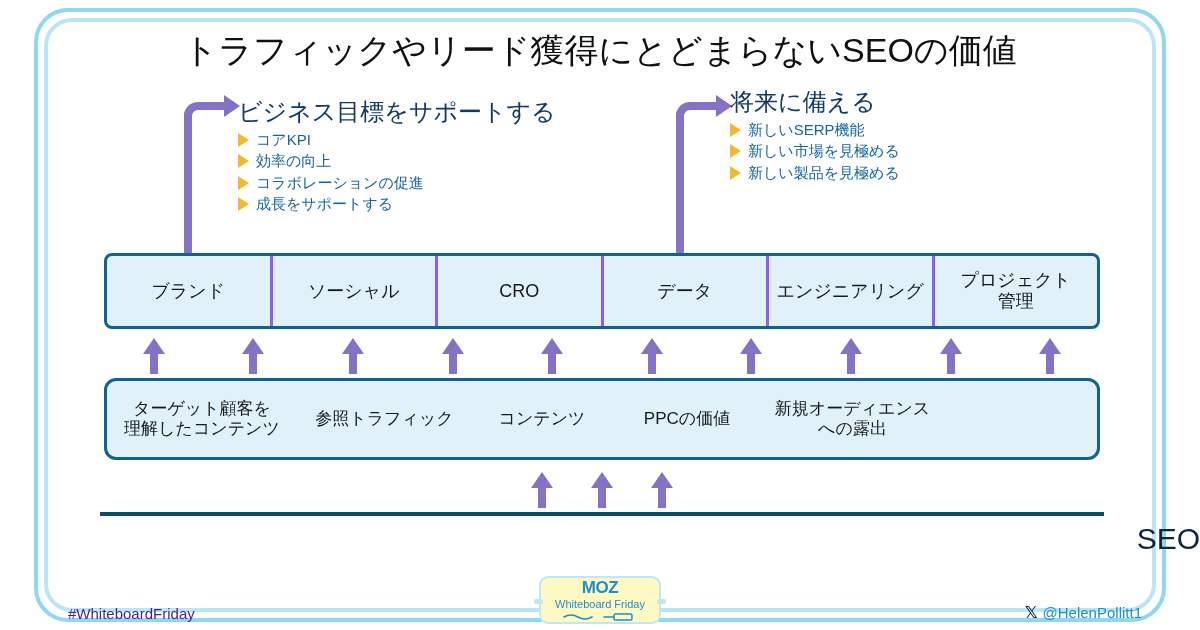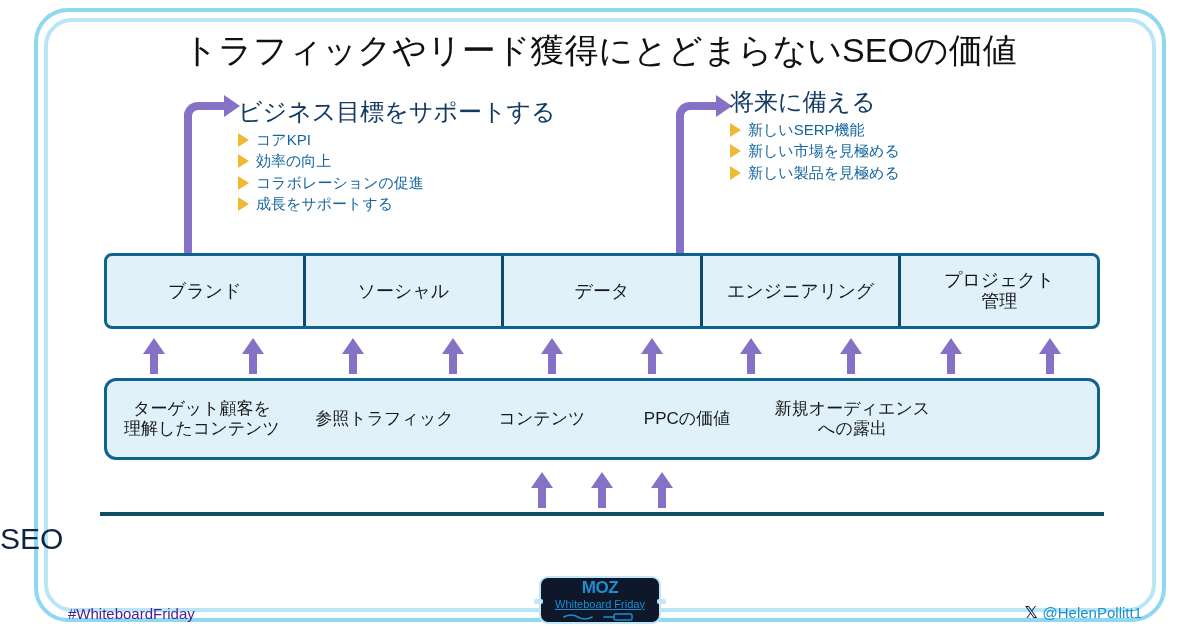--- a/index.html
+++ b/index.html
@@ -51,21 +51,21 @@
     border-top:11px solid transparent;border-bottom:11px solid transparent;
   }
   
   #top-row{
     position:absolute;left:104px;top:253px;width:996px;height:76px;
     border:3px solid #10628f;border-radius:8px;background:#e1f1fa;
     display:flex;box-sizing:border-box;overflow:hidden;
   }
   #top-row .cell{
     flex:1 1 0;display:flex;align-items:center;justify-content:center;
-    border-right:3px solid #0c4a6e;font-size:18px;color:#16181a;text-align:center;
+    border-right:3px solid #8b5cf6;font-size:18px;color:#16181a;text-align:center;
     line-height:1.15;padding:0 4px;box-sizing:border-box;
   }
   #top-row .cell:last-child{border-right:none;}
   
   #arrow-strip{position:absolute;left:104px;top:336px;width:996px;height:38px;}
   .up-arrow{position:absolute;bottom:0;width:22px;height:36px;}
   .up-arrow .shaft{
     position:absolute;left:7px;bottom:0;width:8px;height:22px;background:#8571c6;
   }
   .up-arrow .head{
@@ -80,38 +80,38 @@
     display:flex;align-items:center;box-sizing:border-box;
   }
   #bottom-row .cell{
     display:flex;align-items:center;justify-content:center;text-align:center;
     font-size:17px;color:#16181a;line-height:1.2;box-sizing:border-box;padding:0 4px;
   }
   
   #seo-arrows{position:absolute;left:104px;top:470px;width:996px;height:38px;}
   #seo-line{position:absolute;left:100px;top:512px;width:1004px;height:4px;background:#0e4f63;}
   #seo-label{
-    position:absolute;left:0;top:522px;width:1200px;text-align:left;
+    position:absolute;left:0;top:522px;width:1200px;text-align:right;
     font-size:30px;color:#0f2344;
   }
   
   #hashtag{position:absolute;left:68px;top:605px;font-size:15px;color:#4c1d95;}
   #handle{
     position:absolute;right:58px;top:604px;font-size:15px;color:#1b8fd0;
     display:flex;align-items:center;gap:5px;
   }
   #handle .xmark{font-size:16px;color:#0f2344;font-weight:bold;line-height:1;}
   #moz-badge{
     position:absolute;left:539px;top:576px;width:122px;height:48px;
-    background:#0f172a;border:2px solid #bfe7f6;border-radius:9px;
+    background:#fef9c3;border:2px solid #bfe7f6;border-radius:9px;
     display:flex;flex-direction:column;align-items:center;justify-content:center;
     box-sizing:border-box;
   }
   #moz-badge .moz{font-size:17px;font-weight:bold;color:#1b8fd0;letter-spacing:-0.5px;line-height:1;}
-  #moz-badge .wbf{font-size:11px;color:#1b8fd0;line-height:1.3;margin-top:1px;text-decoration:underline;}
+  #moz-badge .wbf{font-size:11px;color:#1b8fd0;line-height:1.3;margin-top:1px;}
   #moz-badge .marker{margin-top:1px;}
   .badge-tab{position:absolute;top:21px;width:9px;height:5px;background:#bfe7f6;border-radius:2px;}
 </style>
 </head>
 <body>
 
 <div id="board"></div>
 <div id="board-inner"></div>
 
 <div id="title">トラフィックやリード獲得にとどまらないSEOの価値</div>
@@ -162,20 +162,21 @@
   </div>
   <div class="bullet-row">
     <span class="tri"></span>
     <span class="bullet-text">新しい製品を見極める</span>
   </div>
 </div>
 
 <div id="top-row">
   <div class="cell">ブランド</div>
   <div class="cell">ソーシャル</div>
+  <div class="cell">CRO</div>
   <div class="cell">データ</div>
   <div class="cell">エンジニアリング</div>
   <div class="cell">プロジェクト<br>管理</div>
 </div>
 
 <div id="arrow-strip">
     <div class="up-arrow" style="left: 38.8px;">
       <div class="head"></div>
       <div class="shaft"></div>
     </div>

